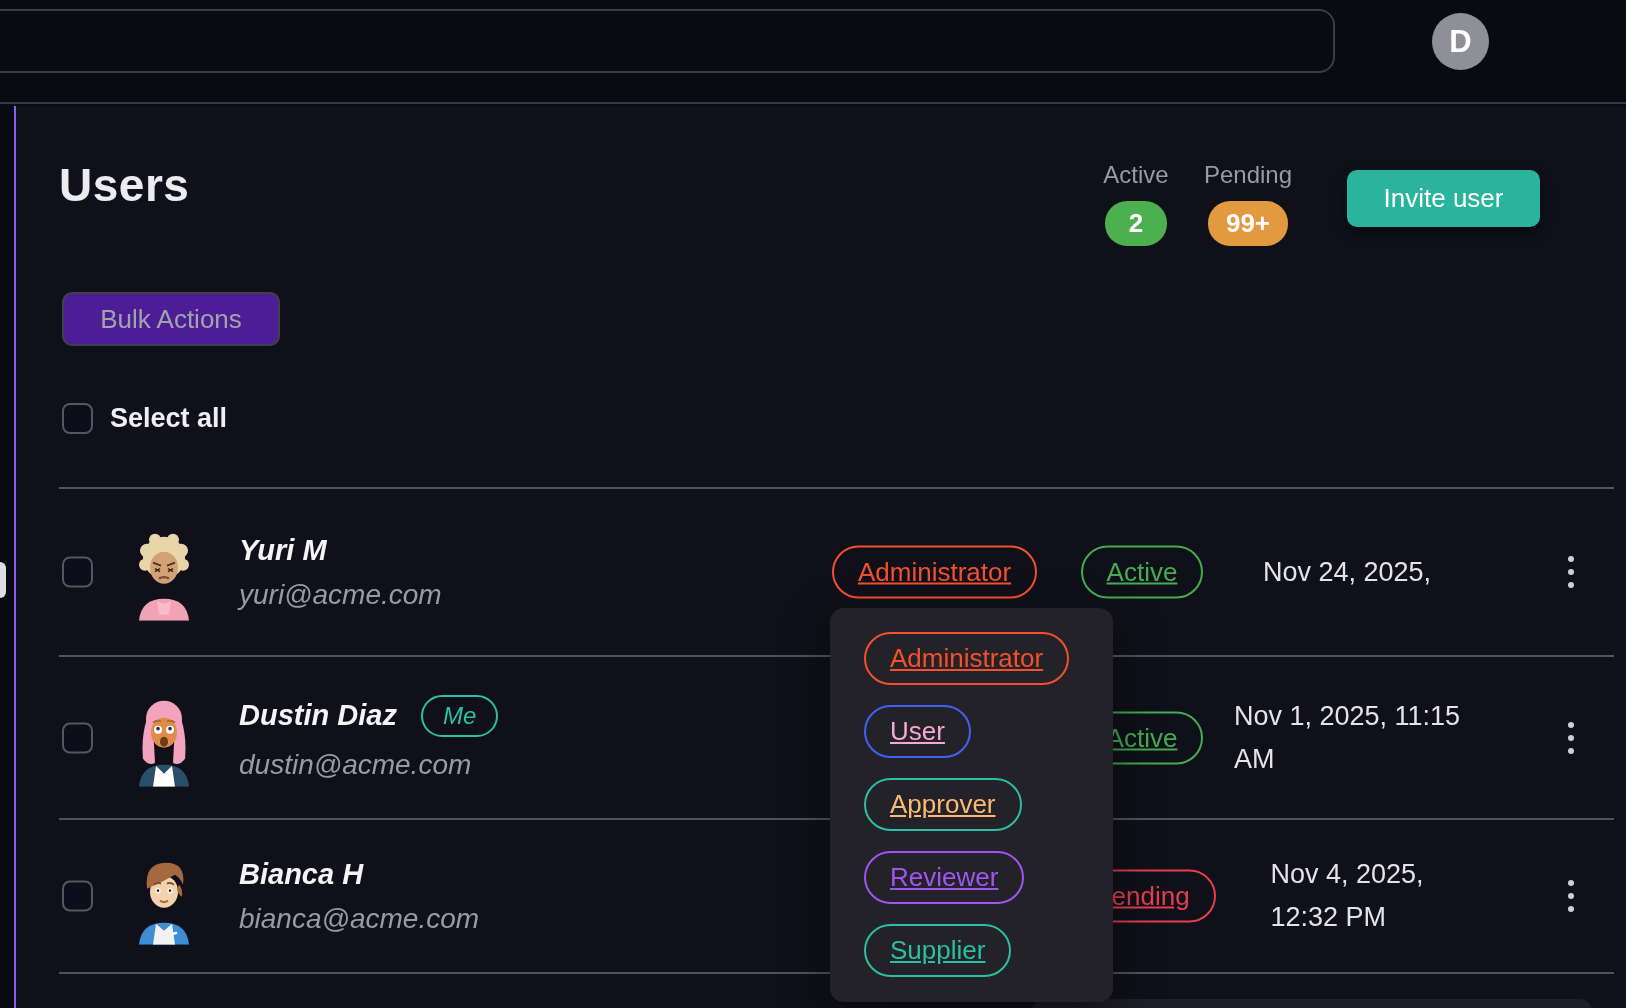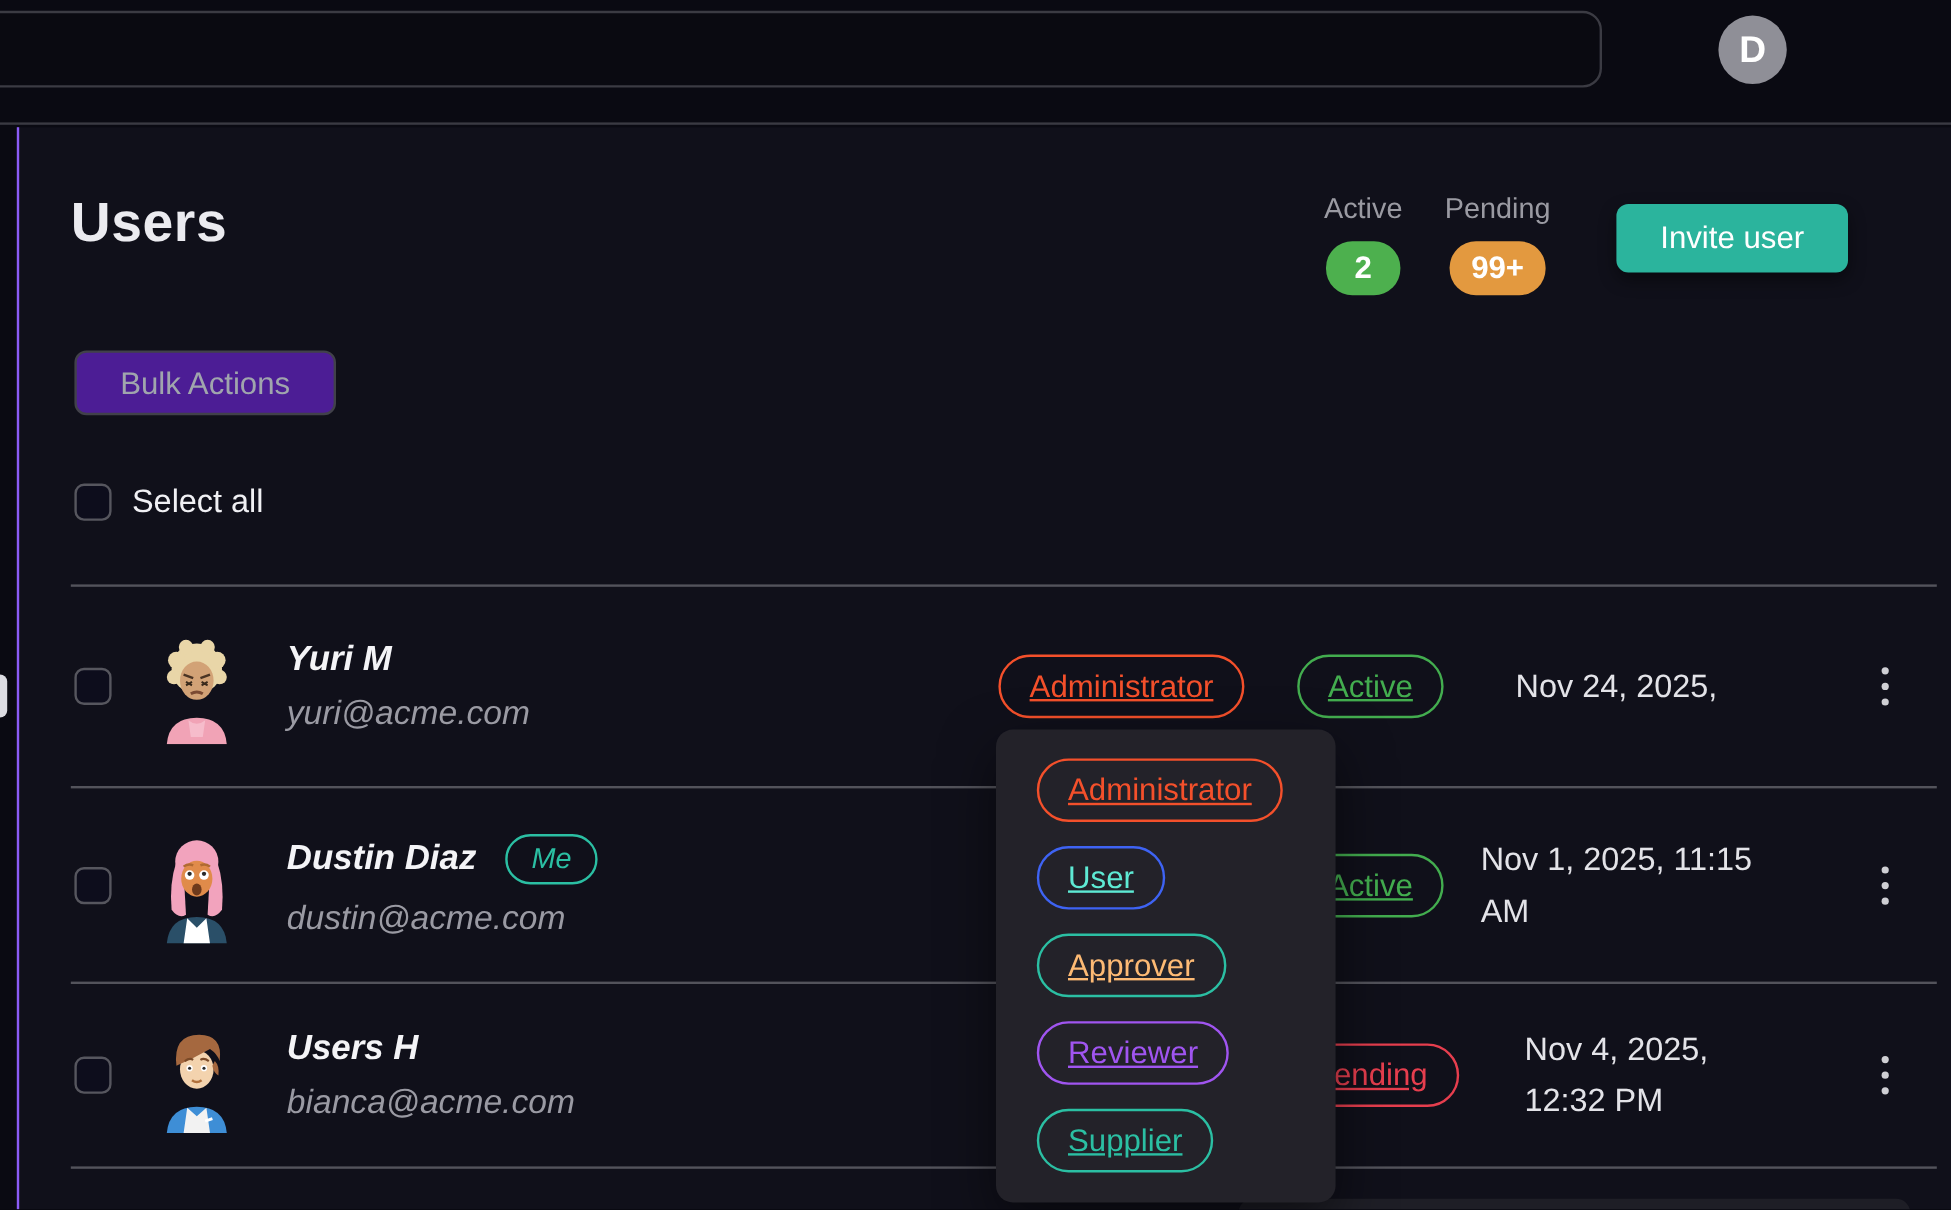--- a/index.html
+++ b/index.html
@@ -61,21 +61,21 @@
     color:#a0a5ad; font-size:26px; cursor:pointer;
     font-family:"Liberation Sans","DejaVu Sans",sans-serif;
   }
 
   .select-all { position:absolute; left:46px; top:296px; height:32px;
                 display:flex; align-items:center; }
   .checkbox {
     width:31px; height:31px; border:2px solid #56565e; border-radius:8px;
     background:#0d0d1c; cursor:pointer; flex:0 0 auto;
   }
-  .select-all-label { margin-left:17px; font-size:27px; font-weight:400; color:#f0f0f4; }
+  .select-all-label { margin-left:17px; font-size:27px; font-weight:700; color:#f0f0f4; }
 
   
   .rows { position:absolute; top:381px; left:43px; right:12px; }
   .row { position:relative; border-top:2px solid #53535b; }
   .row-1 { height:168px; }
   .row-2 { height:163px; }
   .row-3 { height:154px; }
   .row-end { height:36px; border-top:2px solid #53535b; }
 
   .row .checkbox { position:absolute; left:3px; top:50%; transform:translateY(-50%); }
@@ -254,21 +254,21 @@
             <path d="M19 30 q4 -3 7 -1" stroke="#7a4a28" stroke-width="1.8" fill="none"></path>
             <path d="M39 30 q-4 -3 -7 -1" stroke="#7a4a28" stroke-width="1.8" fill="none"></path>
             <path d="M25 46 q4 3 8 0" stroke="#b0703c" stroke-width="2" fill="none"></path>
             <path d="M4 90 q2 -22 25 -22 q23 0 25 22 Z" fill="#3e8ed6"></path>
             <path d="M21 69 l8 7 l8 -7 l3 21 h-22 Z" fill="#f2f2f2"></path>
             <path d="M36 80 l6 -2" stroke="#ffffff" stroke-width="2.4"></path>
           </svg>
         </div>
         <div class="identity">
           <div class="name-line">
-            <span class="user-name">Users H</span>
+            <span class="user-name">Bianca H</span>
           </div>
           <div class="user-email">bianca@acme.com</div>
         </div>
         <div class="status-cell">
           <span class="pill" style="color: rgb(230, 62, 78); border-color: rgb(230, 62, 78);">Pending</span>
         </div>
         <div class="date-cell">
           <div class="date-text">
             <div>Nov 4, 2025,</div>
             <div>12:32 PM</div>
@@ -279,21 +279,21 @@
             <i></i>
             <i></i>
         </div>
       </div>
 
       <div class="row-end"></div>
     </div>
 
     <div class="role-menu">
       <span class="pill" style="color: rgb(244, 80, 43); border-color: rgb(244, 80, 43);">Administrator</span>
-      <span class="pill" style="color: #5eead4; border-color: rgb(62, 99, 243);">User</span>
+      <span class="pill" style="color: #f9a8d4; border-color: rgb(62, 99, 243);">User</span>
       <span class="pill" style="color: #fdba74; border-color: rgb(43, 191, 163);">Approver</span>
       <span class="pill" style="color: rgb(160, 85, 240); border-color: rgb(160, 85, 240);">Reviewer</span>
       <span class="pill" style="color: rgb(43, 191, 163); border-color: rgb(43, 191, 163);">Supplier</span>
     </div>
 
     <div class="bottom-peek"></div>
   </div>
 
   <div class="left-speck"></div>
 </div>

